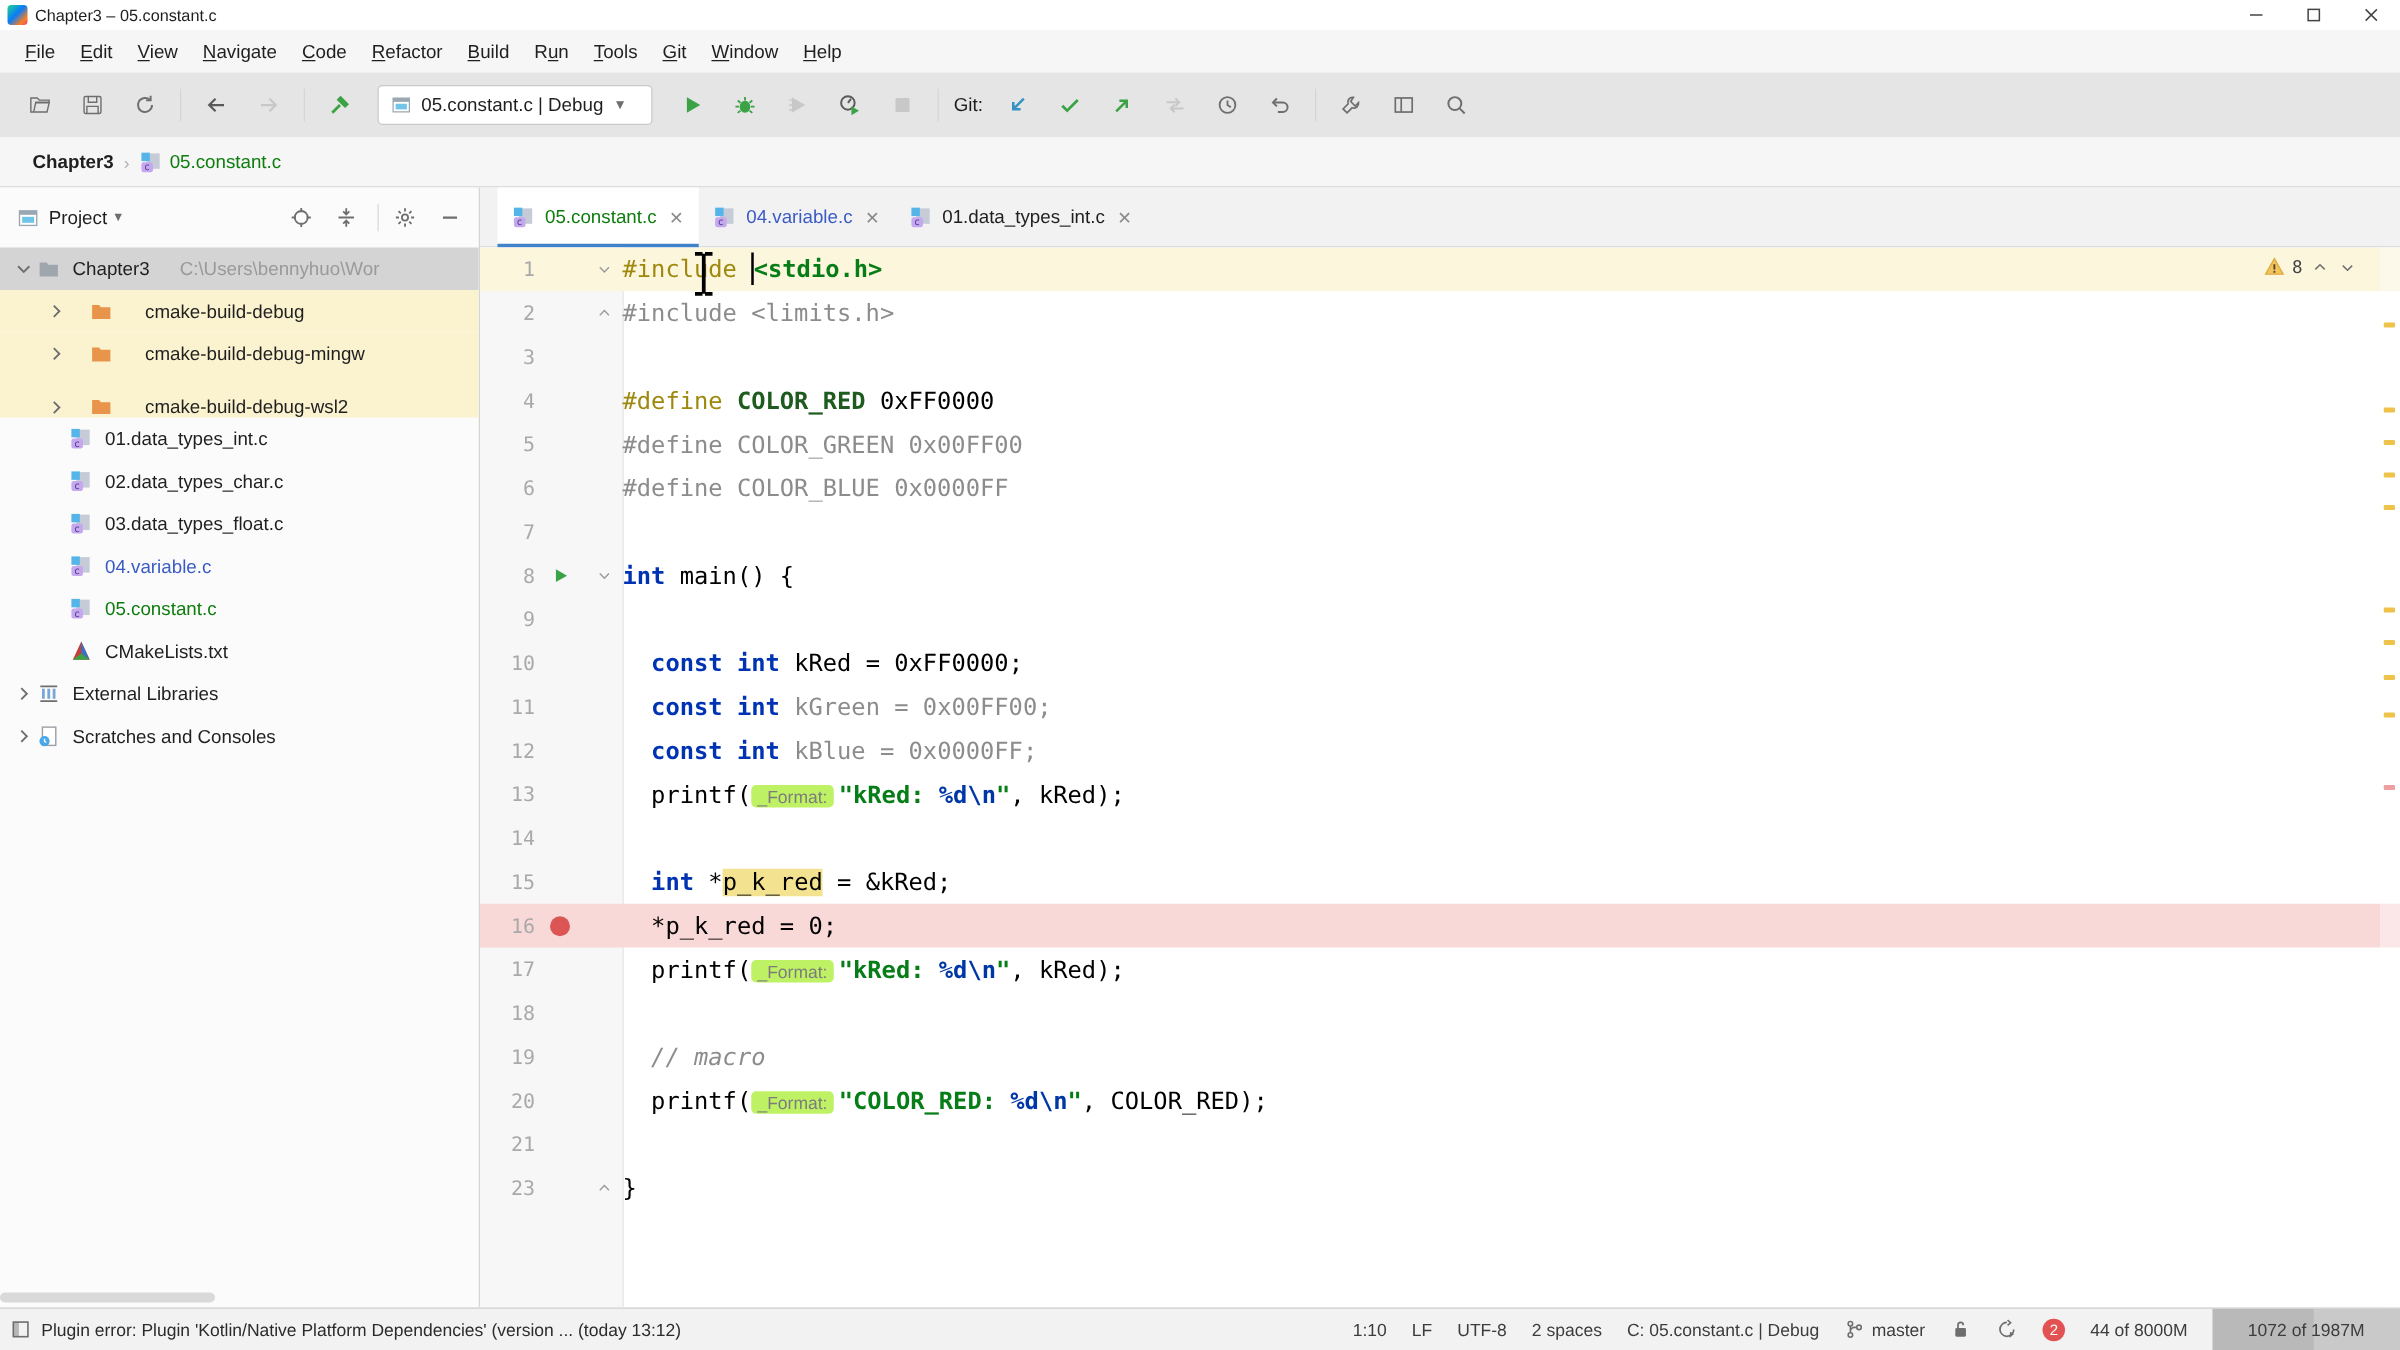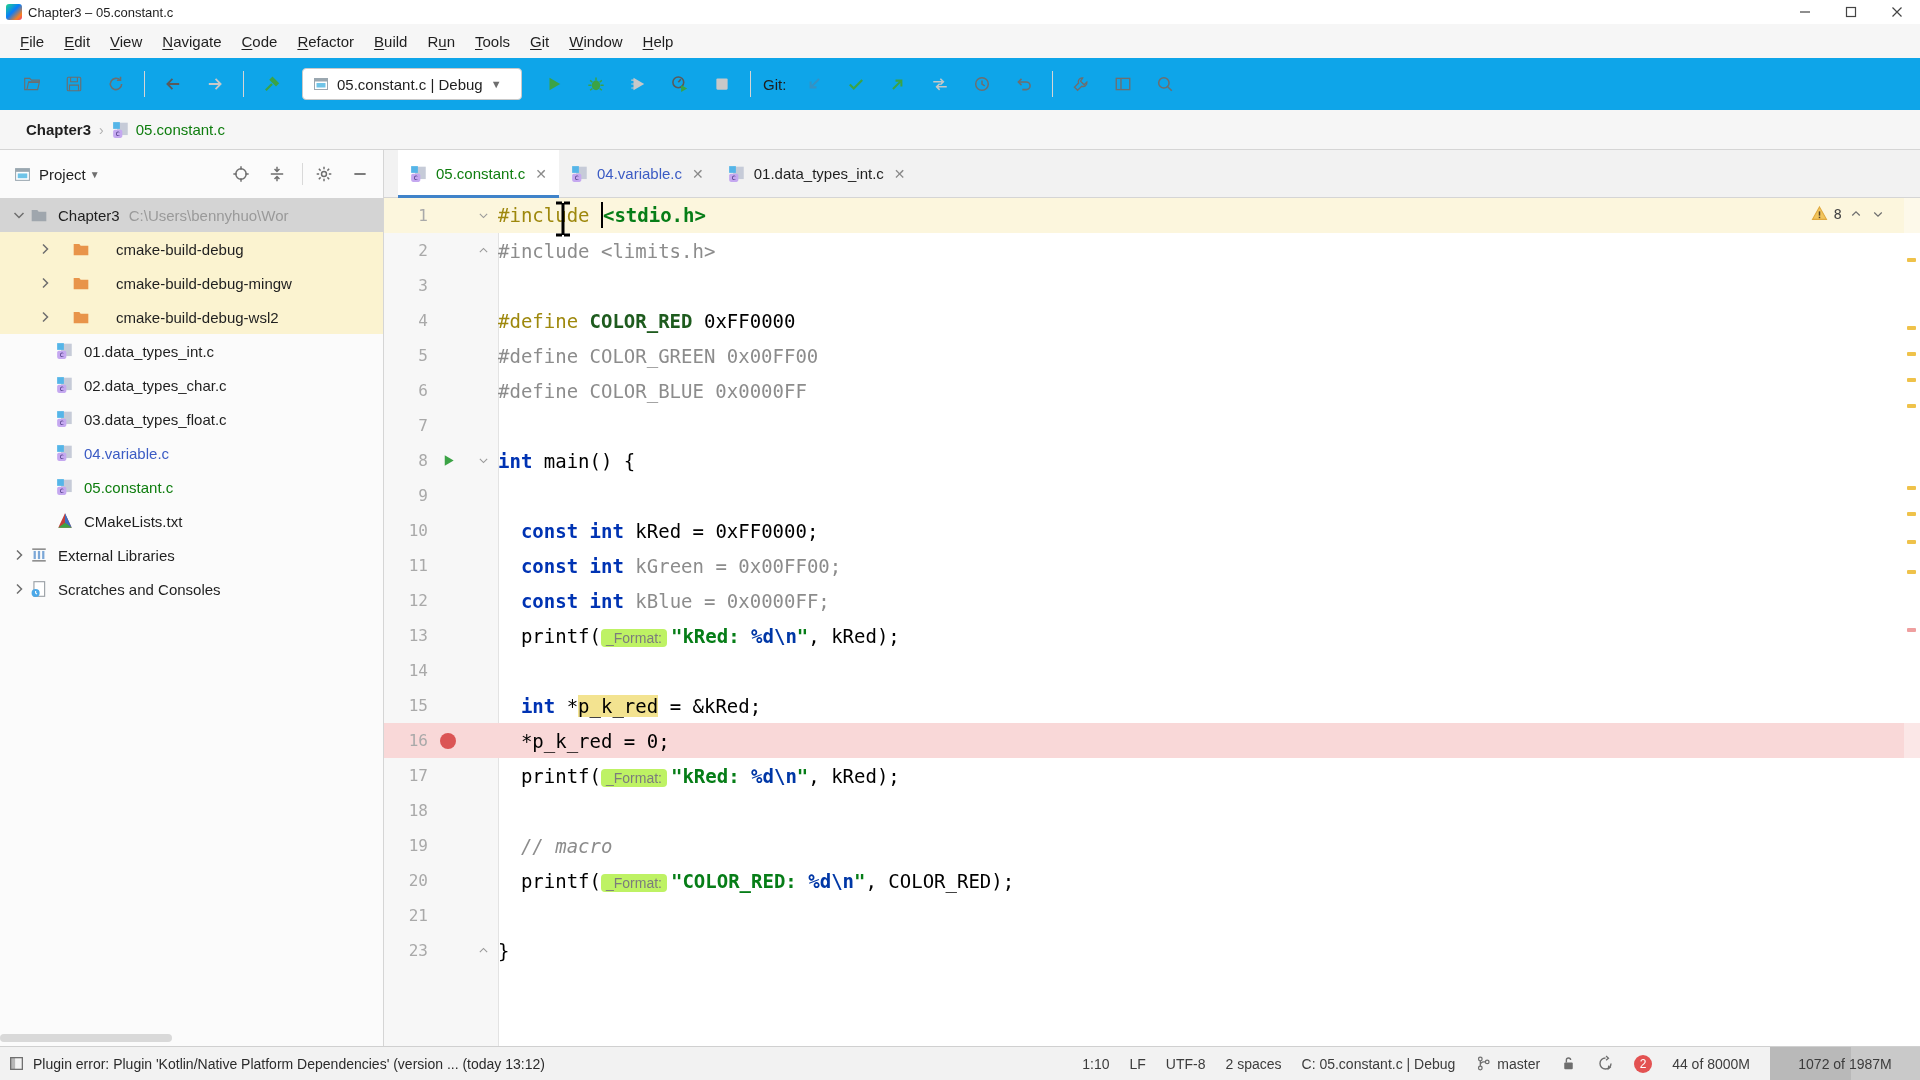--- a/index.html
+++ b/index.html
@@ -12,21 +12,21 @@
   #titlebar .app-ico { width:16px; height:16px; border-radius:3px;
      background:linear-gradient(135deg,#21d789 0%,#087cfa 45%,#fc801d 80%,#ed358c 100%); margin-right:6px; }
   #titlebar .title { font-size:13px; color:#1f1f1f; }
   #win-controls { position:absolute; right:0; top:0; height:24px; display:flex; }
   #win-controls .wbtn { width:46px; height:24px; display:flex; align-items:center; justify-content:center; color:#444; }
 
   #menubar { height:34px; background:#f6f6f6; display:flex; align-items:center; padding-left:10px; }
   .menu-item { font-size:15px; color:#1f1f1f; padding:5px 10px; }
   .menu-item u { text-decoration:underline; text-underline-offset:2px; }
 
-  #toolbar { height:52px; background:#0ea5e9; display:flex; align-items:center; padding-left:14px; }
+  #toolbar { height:52px; background:#e5e5e5; display:flex; align-items:center; padding-left:14px; }
   .tbtn { width:36px; height:36px; display:flex; align-items:center; justify-content:center; border-radius:4px; margin-right:6px; }
   .tsep { width:1px; height:26px; background:#d5d5d5; margin:0 10px 0 4px; }
   .tlabel { font-size:15px; color:#1f1f1f; margin:0 10px 0 2px; }
   #run-combo { height:32px; background:#fff; border:1px solid #c9c9c9; border-radius:4px;
      display:flex; align-items:center; gap:8px; padding:0 10px; margin:0 14px 0 6px; min-width:220px; }
   #run-combo .combo-label { font-size:15px; color:#1f1f1f; }
   #run-combo .combo-arrow { color:#6e6e6e; font-size:11px; }
 
   #breadcrumbs { height:40px; background:#f6f6f6; border-bottom:1px solid #d5d5d5; display:flex; align-items:center; padding-left:26px; gap:8px; }
   #breadcrumbs .crumb-project { font-size:15px; font-weight:bold; color:#1f1f1f; }
@@ -43,21 +43,21 @@
   #panel-header .ph-arrow { color:#6e6e6e; font-size:10px; margin-right:8px; }
   #panel-header .spacer { flex:1; }
   #panel-header .phbtn { width:30px; height:30px; display:flex; align-items:center; justify-content:center; margin-left:6px; }
   #panel-header .phsep { width:1px; height:22px; background:#d9d9d9; margin-left:10px; }
 
   .tree-row { height:34px; display:flex; align-items:center; font-size:15px; color:#1f1f1f; white-space:nowrap; position:relative; }
   .tree-row.selected { background:#d4d4d4; }
   .tree-row.excluded { background:#fbf3d0;gap:16px; }
   .tree-row .chev { width:22px; display:flex; justify-content:center; flex:none; }
   .tree-row .ticon { width:20px; margin-right:8px; flex:none; }
-  .tree-row .tpath { color:#9a9a9a; margin-left:9px; overflow:hidden; }
+  .tree-row .tpath { color:#9a9a9a; margin-left:24px; overflow:hidden; }
   #panel-hscroll { position:absolute; left:0; bottom:4px; width:172px; height:8px; border-radius:4px; background:#d9d9d9; }
 
   
   #editor { flex:1; display:flex; flex-direction:column; min-width:0; }
   #tab-bar { height:48px; background:#f2f2f2; border-bottom:1px solid #d5d5d5; display:flex; align-items:stretch; padding-left:14px; }
   .tab { display:flex; align-items:center; gap:8px; padding:0 12px; font-size:15px; position:relative; color:#1f1f1f; }
   .tab.active { background:#ffffff; }
   .tab.active::after { content:""; position:absolute; left:0; right:0; bottom:-1px; height:3px; background:#4083c9; }
   .tab .tab-close { color:#8a8a8a; font-size:14px; margin-left:2px; }
 
@@ -410,21 +410,21 @@
               <path d="M6 3.5L10.5 8 6 12.5" stroke="#6e6e6e" stroke-width="1.5"></path>
             </svg>
           </span>
           <span class="ticon">
             <svg width="18" height="18" viewBox="0 0 16 16" fill="none">
               <path d="M1.5 3.5h5l1.2 1.7h6.8v8.3h-13z" fill="#e8944a"></path>
             </svg>
           </span>
           <span style="color:#1f1f1f">cmake-build-debug-mingw</span>
         </div>
-        <div class="tree-row excluded" style="padding-left: 34px;">
+        <div class="tree-row excluded" style="padding-left: 34px; align-items: flex-end;">
           <span class="chev">
             <svg width="16" height="16" viewBox="0 0 16 16" fill="none">
               <path d="M6 3.5L10.5 8 6 12.5" stroke="#6e6e6e" stroke-width="1.5"></path>
             </svg>
           </span>
           <span class="ticon">
             <svg width="18" height="18" viewBox="0 0 16 16" fill="none">
               <path d="M1.5 3.5h5l1.2 1.7h6.8v8.3h-13z" fill="#e8944a"></path>
             </svg>
           </span>

